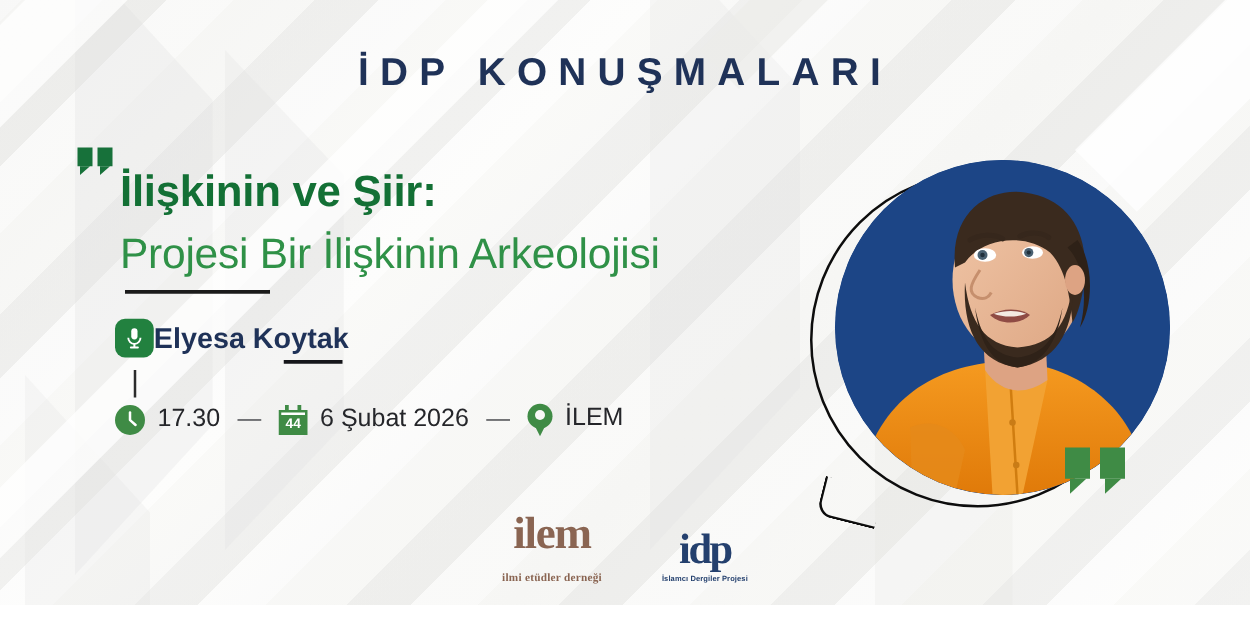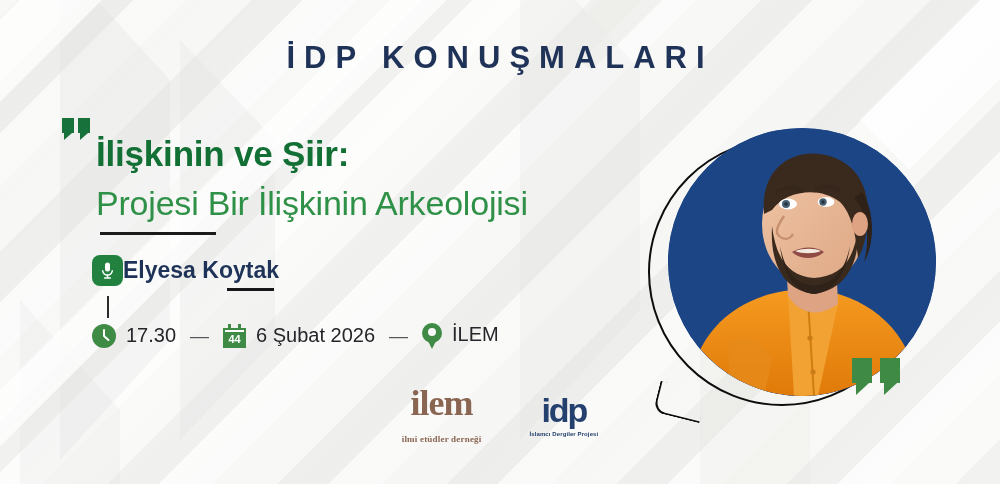--- a/index.html
+++ b/index.html
@@ -314,23 +314,23 @@
     border-radius: 50%;
     overflow: hidden;
     background: #1c4586;
   }
   .person { position:absolute; inset:0; }
 
   
   .logos {
     position: absolute;
     left: 0; right: 0;
-    top: 385px;
+    top: 408px;
     display: flex;
-    align-items: center;
+    align-items: flex-end;
     justify-content: center;
     gap: 48px;
   }
   .logo-ilem { text-align: center; }
   .logo-ilem .word {
     font-family: "Liberation Serif", serif;
     font-weight: bold;
     font-size: 36px;
     color: #8a6552;
     line-height: 1;
@@ -339,21 +339,21 @@
   .logo-ilem .sub {
     font-family: "Liberation Serif", serif;
     font-weight: bold;
     font-size: 9px;
     color: #8a6552;
     letter-spacing: .2px;
     margin-top: 13px;
   }
   .logo-idp { text-align: center; }
   .logo-idp .word {
-    font-family: Liberation Sans, sans-serif;
+    font-family: Liberation Serif, serif;
     font-weight: bold;
     font-size: 34px;
     color: #24406e;
     line-height: 1;
     letter-spacing: -2px;
   }
   .logo-idp .sub {
     font-family: "Liberation Sans", sans-serif;
     font-weight: bold;
     font-size: 6px;

